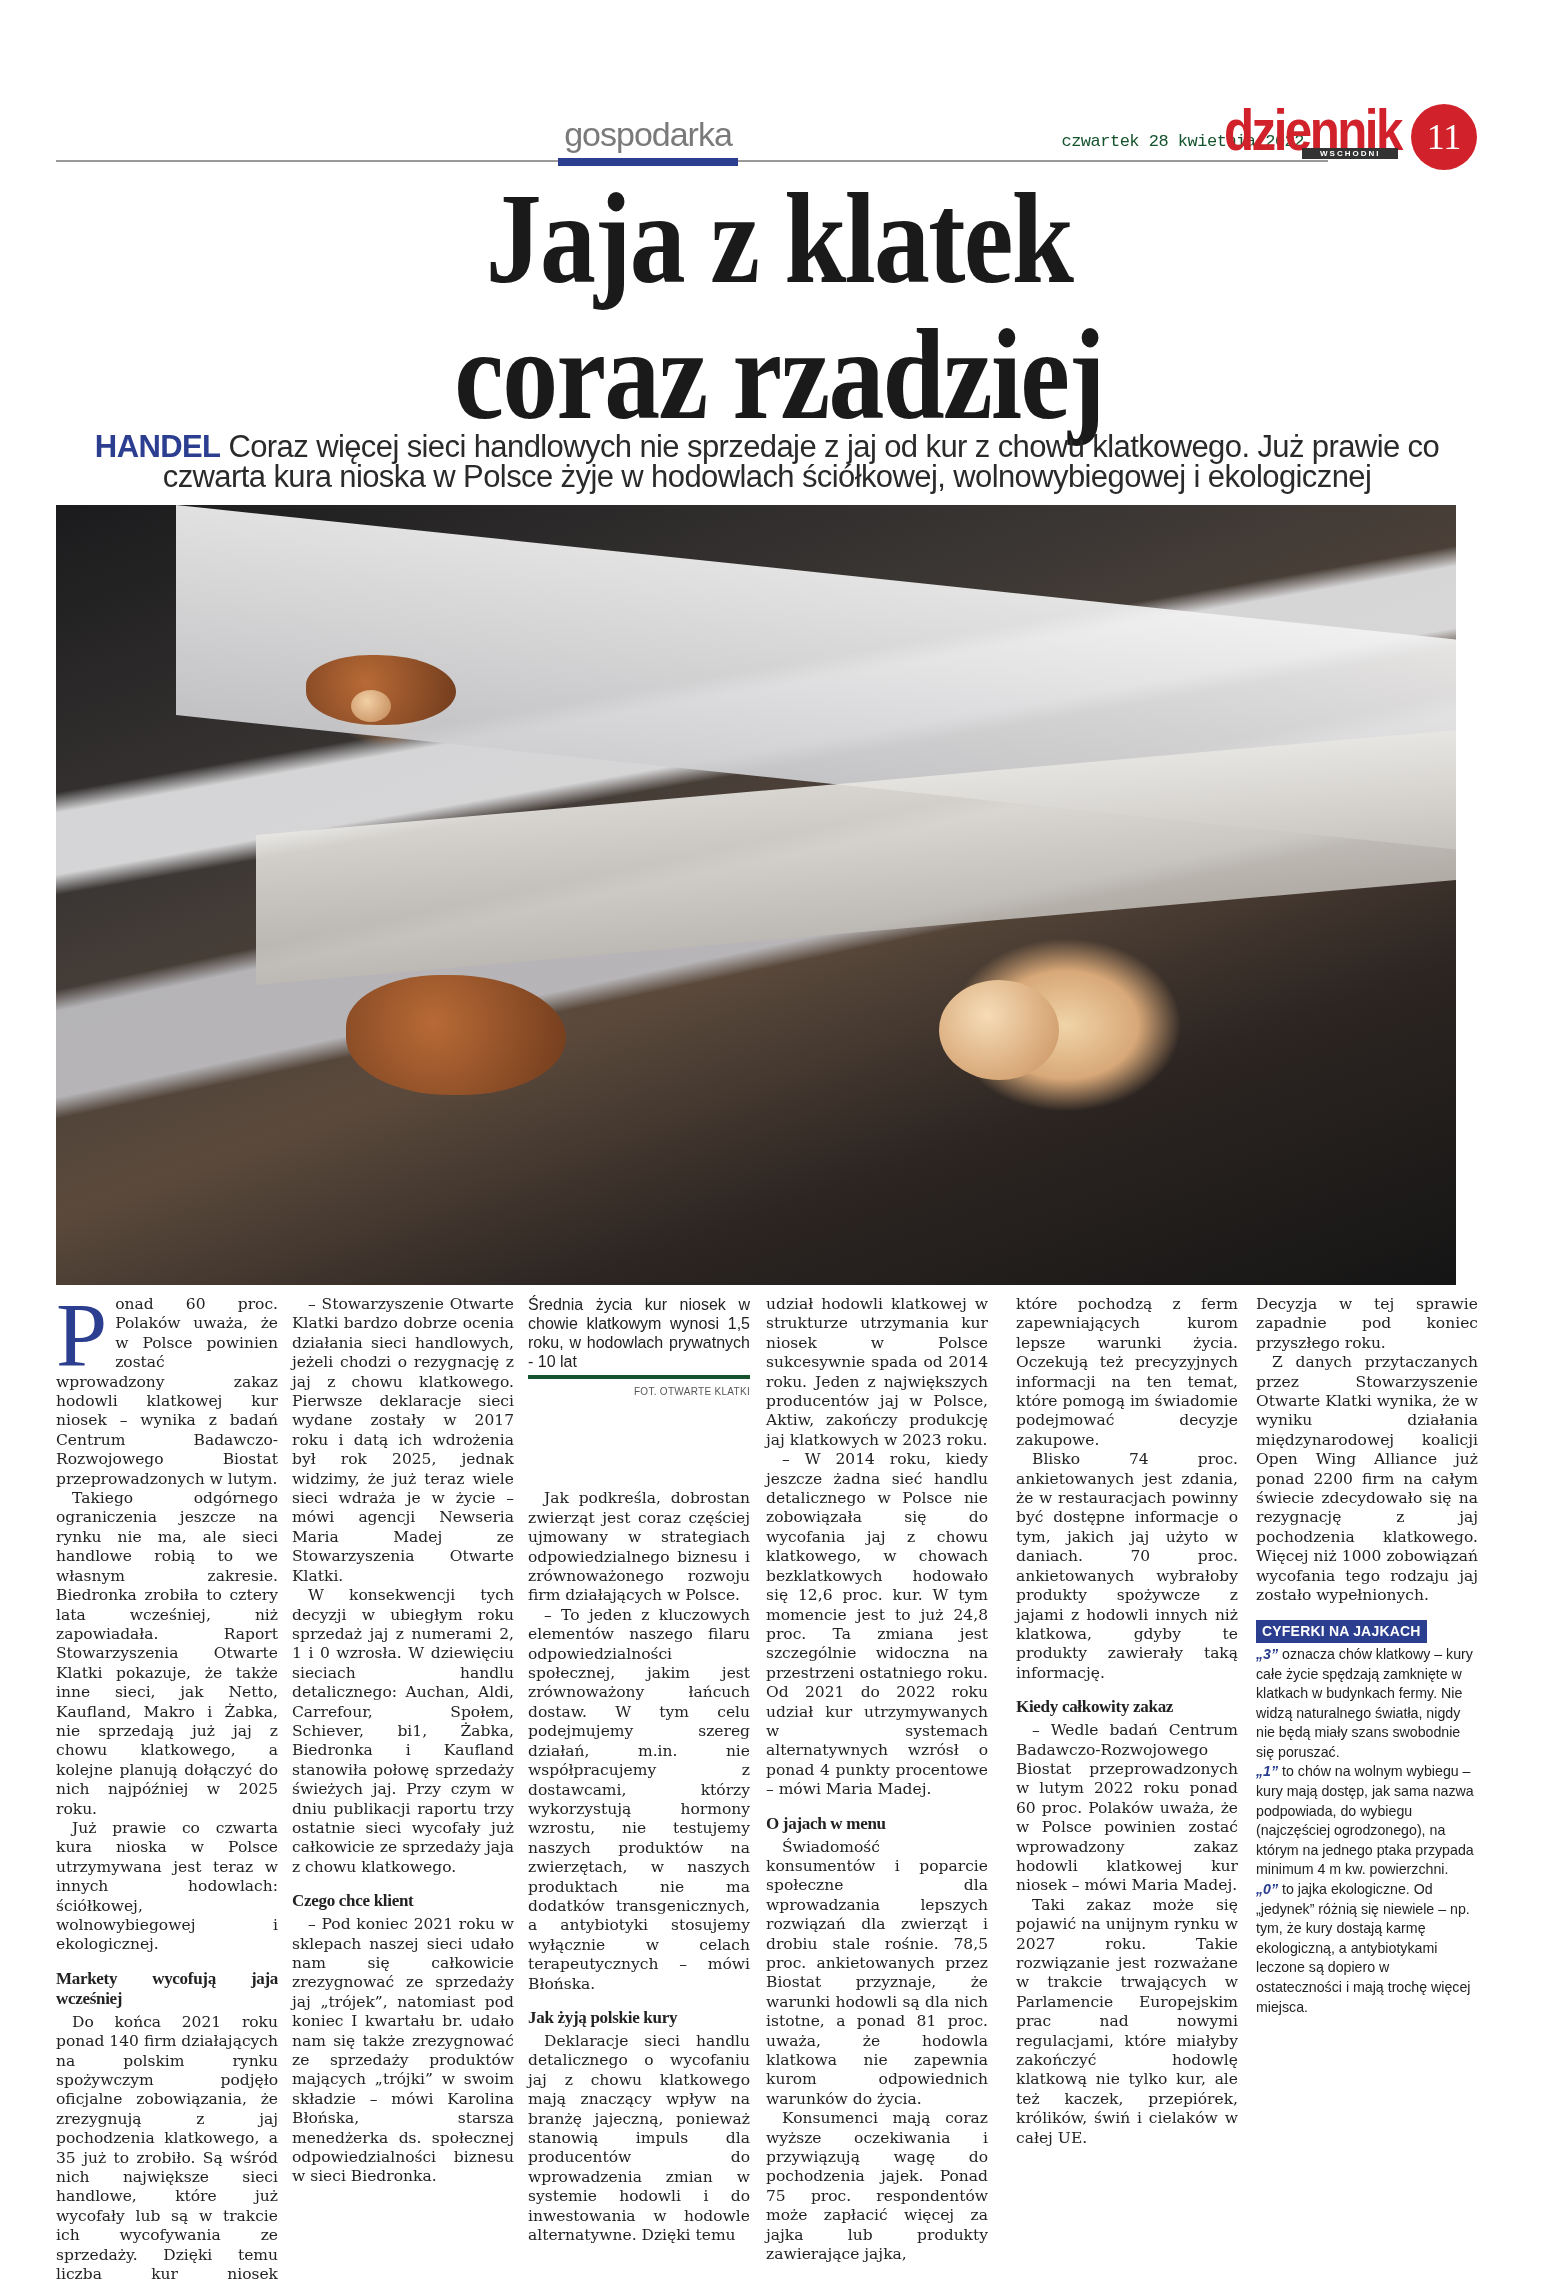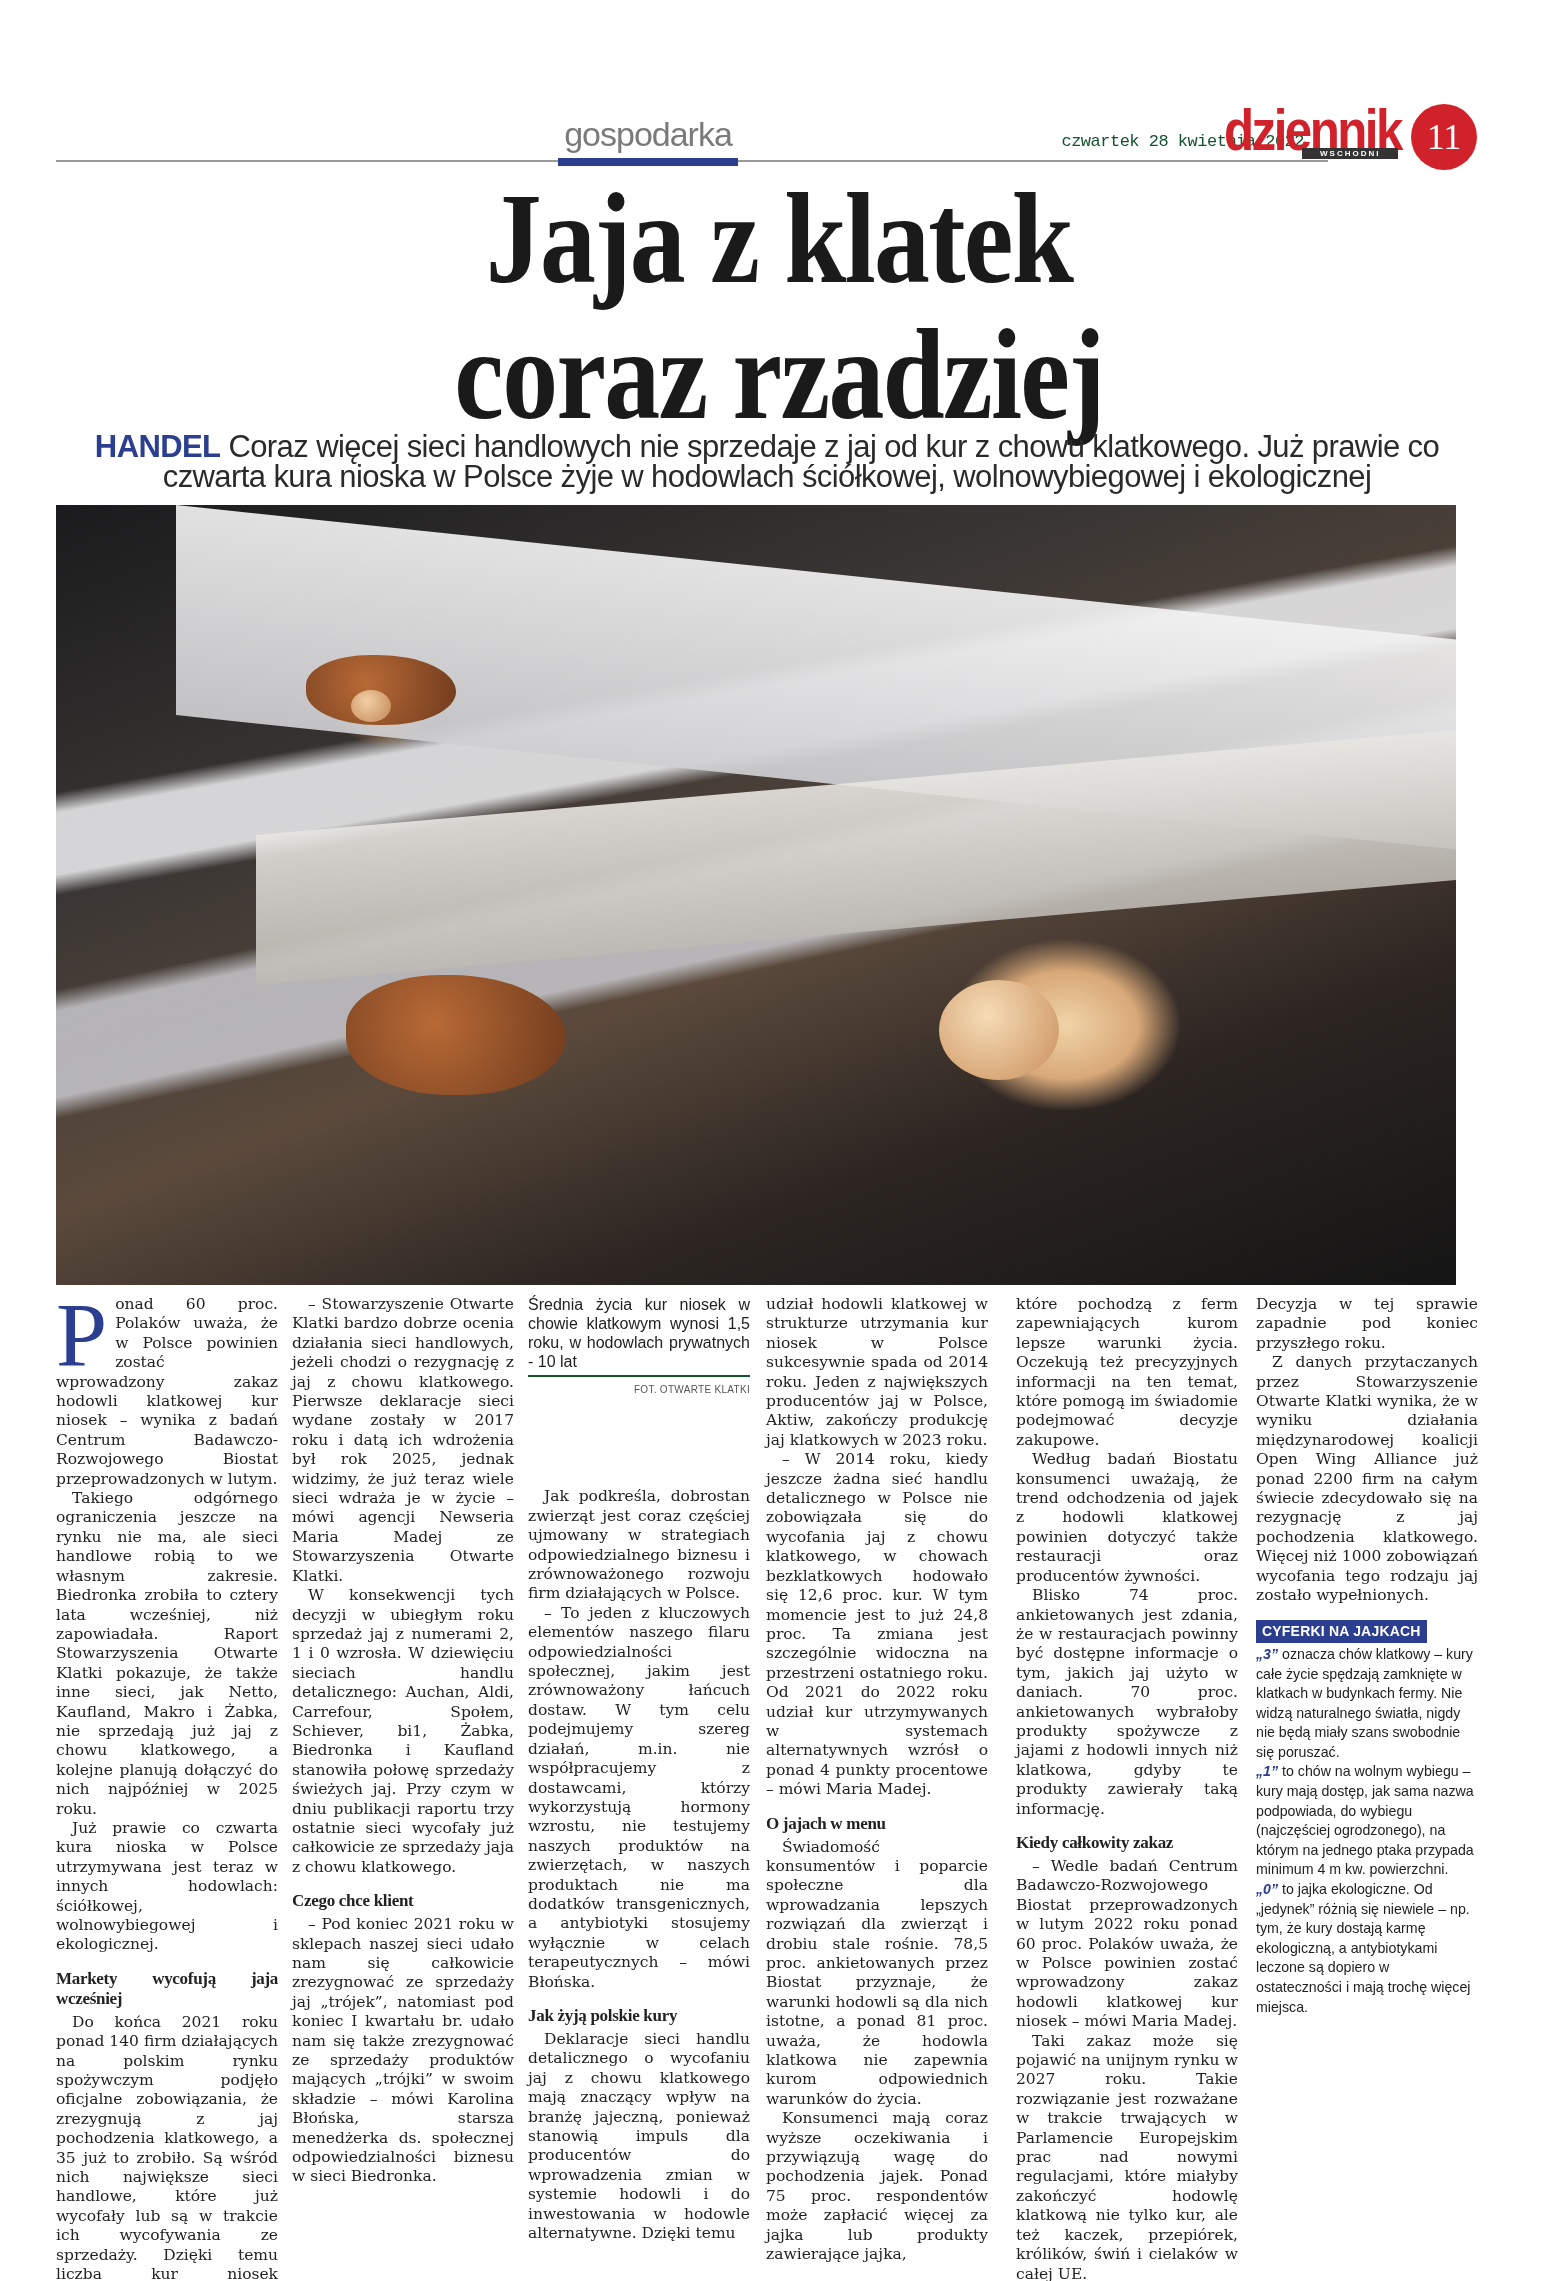--- a/index.html
+++ b/index.html
@@ -34,21 +34,21 @@
   .egg-big { position: absolute; left: 883px; top: 475px; width: 120px; height: 100px; border-radius: 50%; background: radial-gradient(circle at 40% 35%, #f6dcb6, #c98f5c); }
   .egg-small { position: absolute; left: 295px; top: 185px; width: 40px; height: 32px; border-radius: 50%; background: radial-gradient(circle at 40% 35%, #f2cfa5, #bf8654); }
   .hen { position: absolute; border-radius: 45% 55% 50% 50%; background: radial-gradient(circle at 40% 40%, #b86a36, #6e3a1c); }
 
   .columns { position: absolute; left: 56px; top: 1295px; width: 1422px; height: 960px; }
   .col { position: absolute; top: 0; width: 222px; font-family: "DejaVu Serif", serif; font-size: 15.5px; line-height: 19.4px; color: #222; text-align: justify; hyphens: auto; }
   .col p { margin: 0; text-indent: 16px; }
   .col p.noindent { text-indent: 0; }
   .col h3 { font-family: "Liberation Serif", serif; font-weight: bold; font-size: 17px; line-height: 20px; margin: 14px 0 4px 0; letter-spacing: -0.3px; }
   .dropcap { float: left; font-family: "Liberation Serif", serif; font-size: 92px; line-height: 72px; color: #2b3e8f; margin: 4px 8px 0 0; }
-  .caption { font-family: "Liberation Sans", sans-serif; font-size: 16px; line-height: 19px; color: #222; padding-bottom: 4px; border-bottom: 2px solid #14532d; }
+  .caption { font-family: "Liberation Sans", sans-serif; font-size: 16px; line-height: 19px; color: #222; padding-bottom: 4px; border-bottom: 4px solid #14532d; }
   .credit { font-family: "Liberation Sans", sans-serif; font-size: 10px; text-align: right; color: #555; margin-top: 3px; letter-spacing: 0.3px; }
 
   .box-title { display: inline-block; background: #2b3e8f; color: #fff; font-family: "Liberation Sans", sans-serif; font-weight: bold; font-size: 14px; padding: 2px 6px; margin: 14px 1px 2px 0; letter-spacing: 0.2px; }
   .box p { margin: 0; font-family: "Liberation Sans", sans-serif; font-size: 14.2px; line-height: 19.6px; color: #222; text-align: left; text-indent: 0; }
   .box .num { color: #2b3e8f; font-weight: bold; font-style: italic; }
 </style>
 </head>
 <body>
 
 <div class="header">
@@ -111,21 +111,20 @@
   <div class="col" style="left:710px;">
     <p class="noindent">udział hodowli klatkowej w strukturze utrzymania kur niosek w Polsce sukcesywnie spada od 2014 roku. Jeden z największych producentów jaj w Polsce, Aktiw, zakończy produkcję jaj klatkowych w 2023 roku.</p>
     <p>– W 2014 roku, kiedy jeszcze żadna sieć handlu detalicznego w Polsce nie zobowiązała się do wycofania jaj z chowu klatkowego, w chowach bezklatkowych hodowało się 12,6 proc. kur. W tym momencie jest to już 24,8 proc. Ta zmiana jest szczególnie widoczna na przestrzeni ostatniego roku. Od 2021 do 2022 roku udział kur utrzymywanych w systemach alternatywnych wzrósł o ponad 4 punkty procentowe – mówi Maria Madej.</p>
     <h3>O jajach w menu</h3>
     <p>Świadomość konsumentów i poparcie społeczne dla wprowadzania lepszych rozwiązań dla zwierząt i drobiu stale rośnie. 78,5 proc. ankietowanych przez Biostat przyznaje, że warunki hodowli są dla nich istotne, a ponad 81 proc. uważa, że hodowla klatkowa nie zapewnia kurom odpowiednich warunków do życia.</p>
     <p>Konsumenci mają coraz wyższe oczekiwania i przywiązują wagę do pochodzenia jajek. Ponad 75 proc. respondentów może zapłacić więcej za jajka lub produkty zawierające jajka,</p>
   </div>
 
   <div class="col" style="left:960px;">
     <p class="noindent">które pochodzą z ferm zapewniających kurom lepsze warunki życia. Oczekują też precyzyjnych informacji na ten temat, które pomogą im świadomie podejmować decyzje zakupowe.</p>
-    <p>Według badań Biostatu konsumenci uważają, że trend odchodzenia od jajek z hodowli klatkowej powinien dotyczyć także restauracji oraz producentów żywności.</p>
     <p>Blisko 74 proc. ankietowanych jest zdania, że w restauracjach powinny być dostępne informacje o tym, jakich jaj użyto w daniach. 70 proc. ankietowanych wybrałoby produkty spożywcze z jajami z hodowli innych niż klatkowa, gdyby te produkty zawierały taką informację.</p>
     <h3>Kiedy całkowity zakaz</h3>
     <p>– Wedle badań Centrum Badawczo-Rozwojowego Biostat przeprowadzonych w lutym 2022 roku ponad 60 proc. Polaków uważa, że w Polsce powinien zostać wprowadzony zakaz hodowli klatkowej kur niosek – mówi Maria Madej.</p>
     <p>Taki zakaz może się pojawić na unijnym rynku w 2027 roku. Takie rozwiązanie jest rozważane w trakcie trwających w Parlamencie Europejskim prac nad nowymi regulacjami, które miałyby zakończyć hodowlę klatkową nie tylko kur, ale też kaczek, przepiórek, królików, świń i cielaków w całej UE.</p>
   </div>
 
   <div class="col" style="left:1200px;">
     <p class="noindent">Decyzja w tej sprawie zapadnie pod koniec przyszłego roku.</p>
     <p>Z danych przytaczanych przez Stowarzyszenie Otwarte Klatki wynika, że w wyniku działania międzynarodowej koalicji Open Wing Alliance już ponad 2200 firm na całym świecie zdecydowało się na rezygnację z jaj pochodzenia klatkowego. Więcej niż 1000 zobowiązań wycofania tego rodzaju jaj zostało wypełnionych.</p>
     <div class="box">

